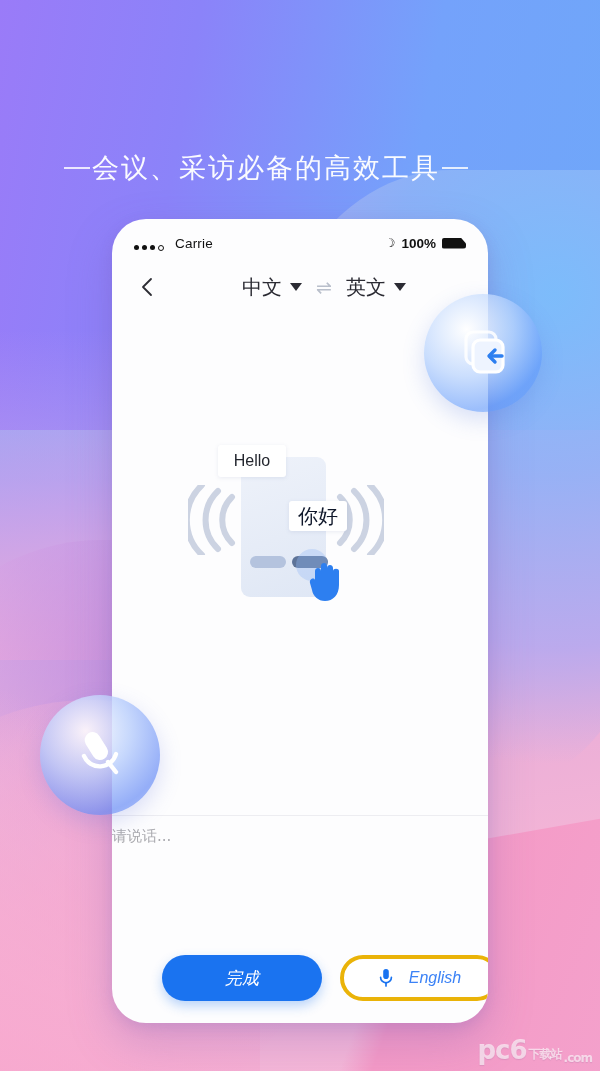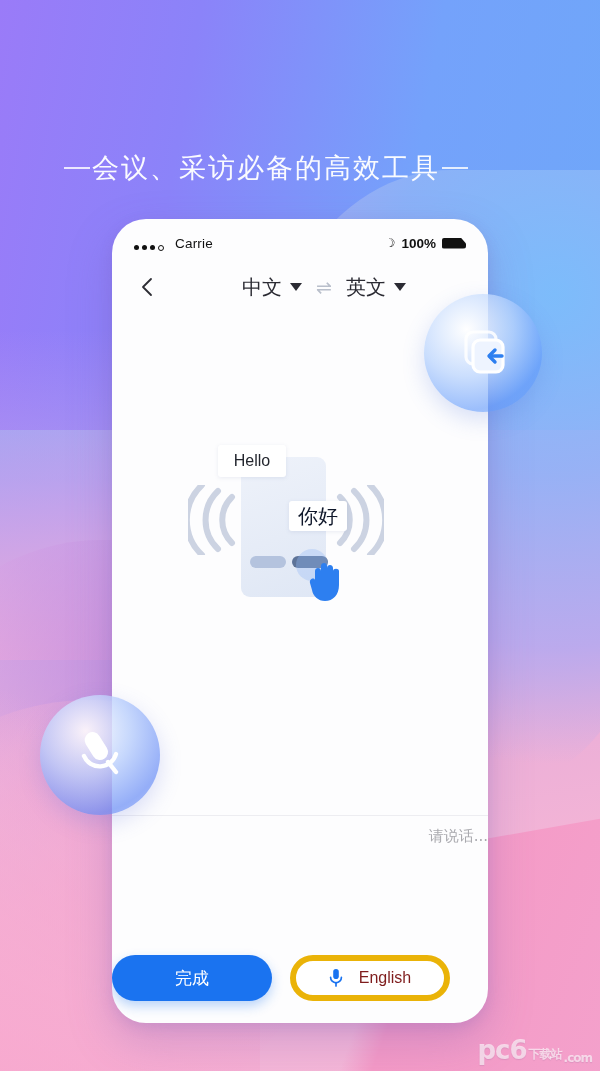--- a/index.html
+++ b/index.html
@@ -133,45 +133,45 @@
   .wave.right{left:216px;}
   .pill{position:absolute;height:12px;border-radius:6px;}
   .pill-a{left:138px;top:117px;width:36px;background:#b4c3de;}
   .pill-b{left:180px;top:117px;width:36px;background:#5d7398;}
   .tap-halo{position:absolute;left:184px;top:110px;width:32px;height:32px;border-radius:50%;background:rgba(150,185,245,.35);}
   .hand{position:absolute;left:196px;top:120px;width:38px;height:44px;}
 
   
   .divider{position:absolute;left:0;top:596px;width:100%;height:1px;background:#ededf1;}
   .hint{
-    position:absolute;left:0;top:608px;width:100%;text-align:right;
+    position:absolute;left:0;top:608px;width:100%;text-align:left;
     font-size:15px;color:#a9a9ae;
     font-family:"DejaVu Sans","Liberation Sans",sans-serif;
   }
   .body-text{
     position:absolute;left:24px;top:638px;width:330px;
     font-size:15px;line-height:1.62;color:#45454b;text-align:justify;
     font-family:"DejaVu Sans","Liberation Sans",sans-serif;
   }
 
   
-  .btnrow{position:absolute;left:0;bottom:22px;width:100%;height:46px;
-    display:flex;align-items:center;justify-content:flex-start;gap:18px;}
+  .btnrow{position:absolute;left:12px;bottom:22px;width:100%;height:46px;
+    display:flex;align-items:center;justify-content:flex-end;gap:18px;font-style:italic;}
   .btn-done{
     width:160px;height:46px;border-radius:23px;background:#1a73f0;
     display:flex;align-items:center;justify-content:center;
     color:#fff;font-size:17px;cursor:pointer;
     box-shadow:0 5px 12px rgba(26,115,240,.30);
     font-family:"DejaVu Sans","Liberation Sans",sans-serif;
   }
   .btn-eng{
     width:160px;height:46px;border-radius:23px;background:#fff;
-    border:6px solid #eab308;box-sizing:border-box;
+    border:4px solid #eab308;box-sizing:border-box;
     display:flex;align-items:center;justify-content:center;gap:16px;
-    color:#7f1d1d;font-size:16px;cursor:pointer;
+    color:#3b82f6;font-size:16px;cursor:pointer;
     font-family:"Liberation Sans",sans-serif;
   }
 
   
   .badge{
     position:absolute;border-radius:50%;
     display:flex;align-items:center;justify-content:center;
   }
   .badge-import{
     left:424px;top:294px;width:118px;height:118px;

